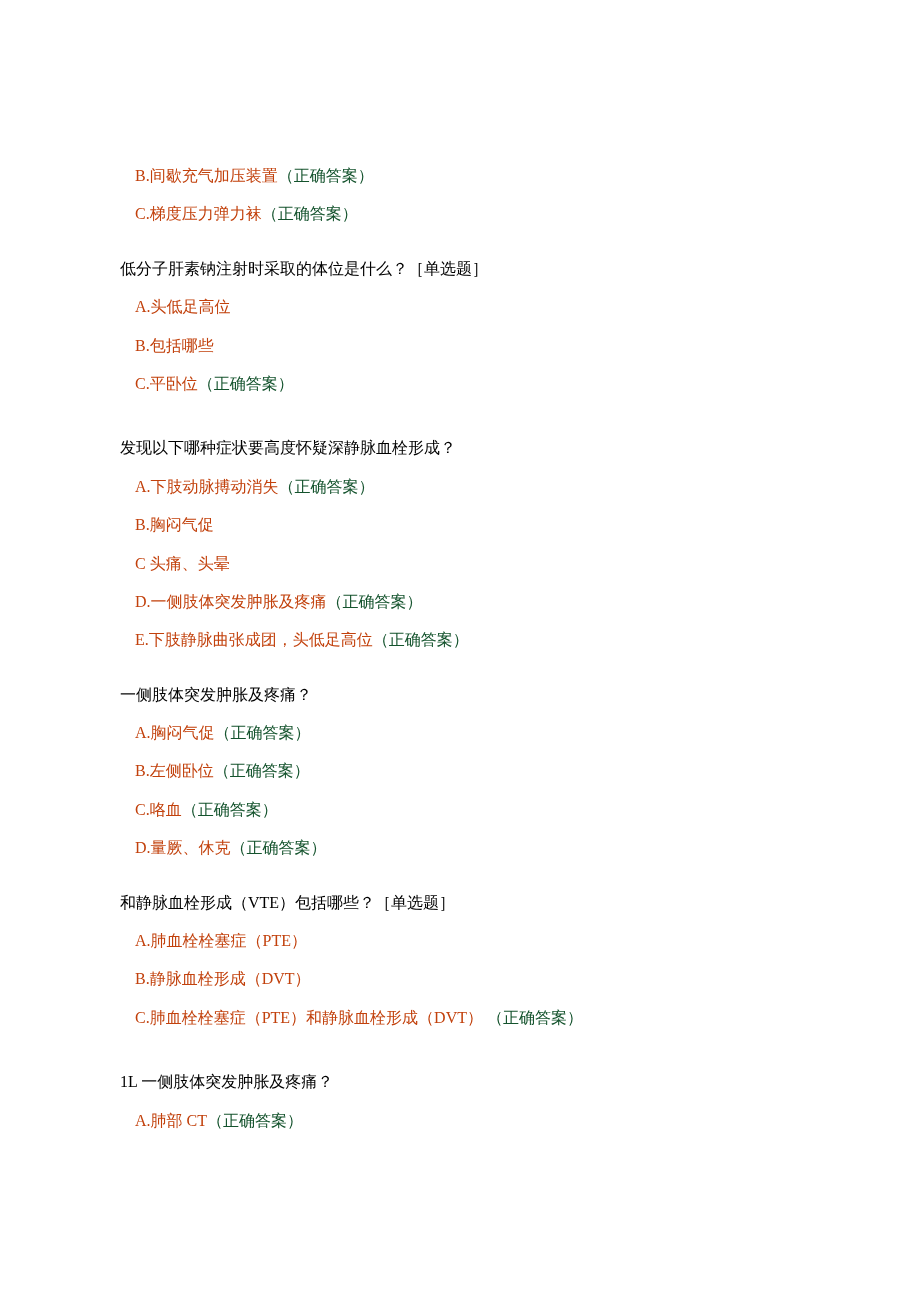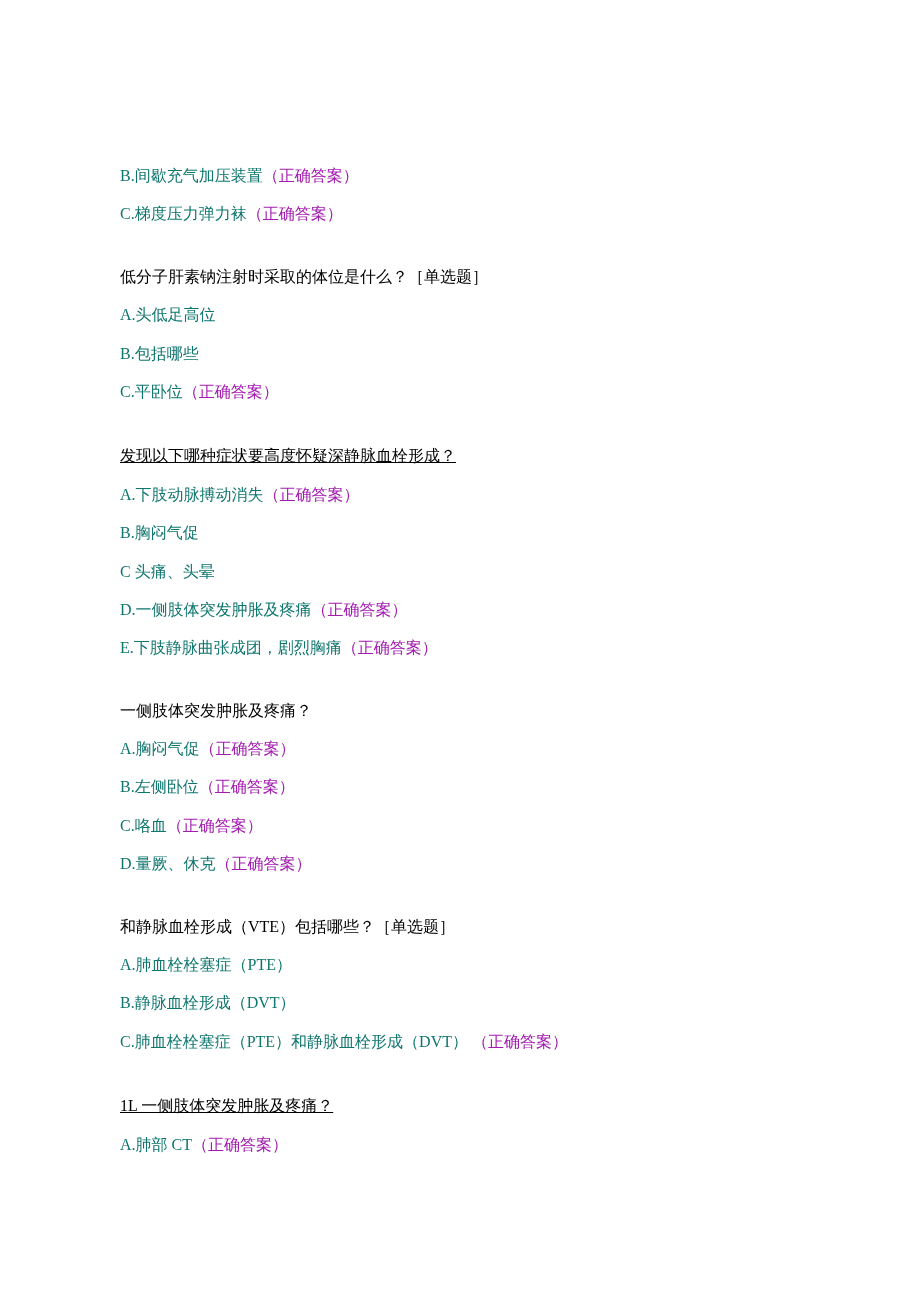--- a/index.html
+++ b/index.html
@@ -10,32 +10,32 @@
       min-height: 1302px;
       padding: 165px 120px 60px 120px;
       font-size: 16px;
       line-height: 1.4;
       color: #000000;
     }
     .option-line {
       margin-bottom: 16px;
     }
     .question-line {
-      margin-top: 40px;
+      margin-top: 32px;
       margin-bottom: 16px;
     }
     .big-gap {
       margin-top: 42px;
-      text-decoration: underline;
     }
     .correct {
-      color: #a21caf;
+      color: #14532d;
     }
     .main-text {
-      color: #0f766e;
+      color: #c2410c;
+      margin-left: 15px;
     }
   </style>
 </head>
 <body>
 
 <div class="option-line">
   <span class="main-text">B.间歇充气加压装置</span><span class="correct">（正确答案）</span>
 </div>
 <div class="option-line">
   <span class="main-text">C.梯度压力弹力袜</span><span class="correct">（正确答案）</span>
@@ -59,21 +59,21 @@
 <div class="option-line">
   <span class="main-text">B.胸闷气促</span>
 </div>
 <div class="option-line">
   <span class="main-text">C 头痛、头晕</span>
 </div>
 <div class="option-line">
   <span class="main-text">D.一侧肢体突发肿胀及疼痛</span><span class="correct">（正确答案）</span>
 </div>
 <div class="option-line">
-  <span class="main-text">E.下肢静脉曲张成团，剧烈胸痛</span><span class="correct">（正确答案）</span>
+  <span class="main-text">E.下肢静脉曲张成团，头低足高位</span><span class="correct">（正确答案）</span>
 </div>
 
 <div class="question-line">一侧肢体突发肿胀及疼痛？</div>
 <div class="option-line">
   <span class="main-text">A.胸闷气促</span><span class="correct">（正确答案）</span>
 </div>
 <div class="option-line">
   <span class="main-text">B.左侧卧位</span><span class="correct">（正确答案）</span>
 </div>
 <div class="option-line">

